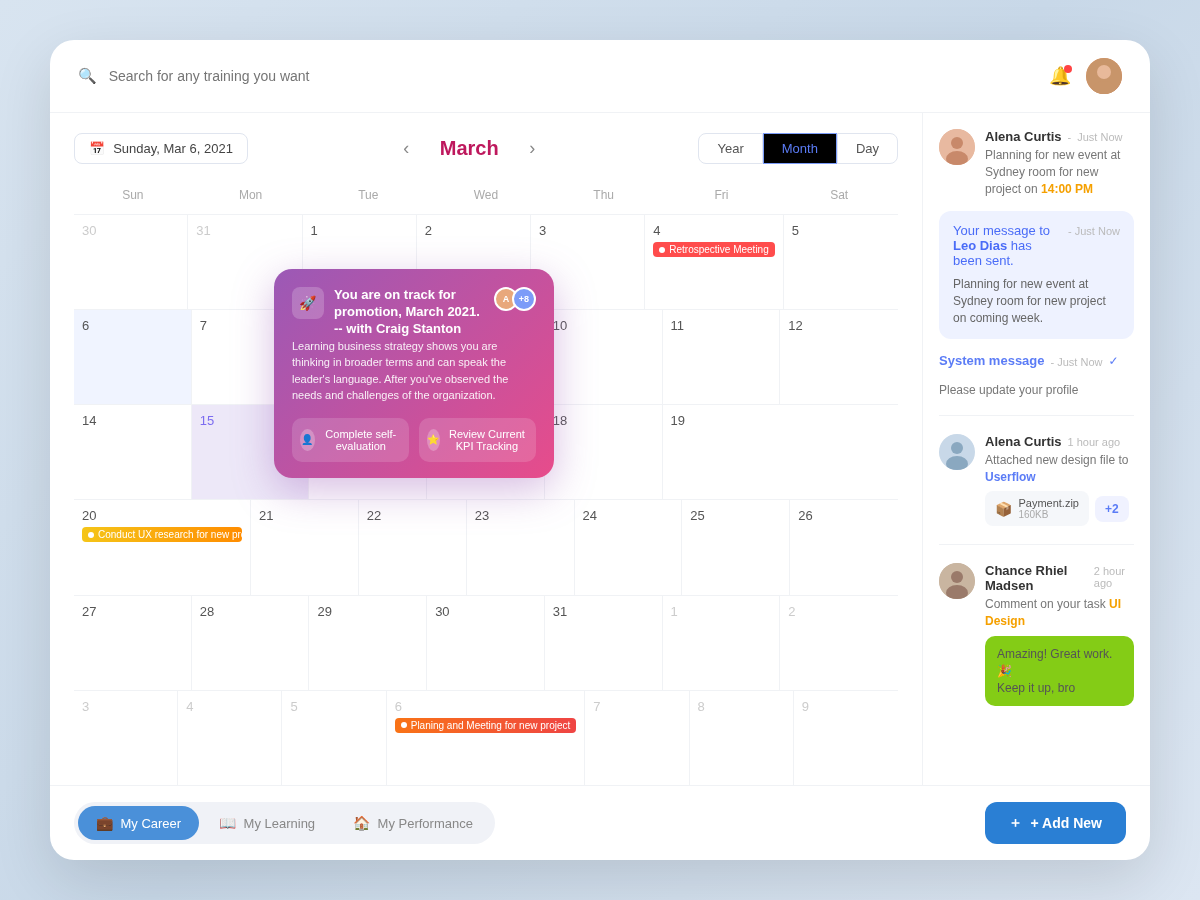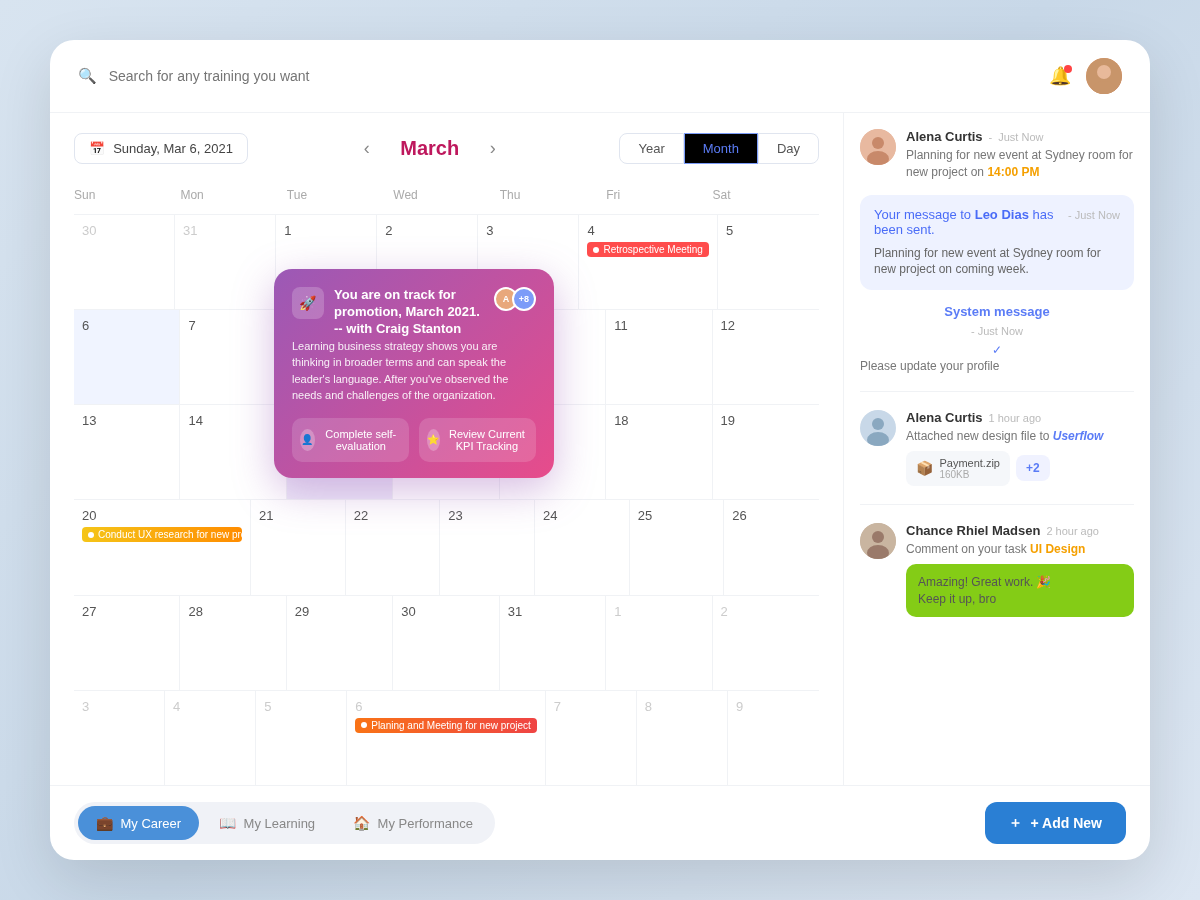--- a/index.html
+++ b/index.html
@@ -141,21 +141,21 @@
       display: flex;
       flex-direction: column;
       position: relative;
     }
     .cal-header-row {
       display: grid;
       grid-template-columns: repeat(7, 1fr);
       margin-bottom: 8px;
     }
     .cal-day-name {
-      text-align: left;
+      text-align: center;
       font-size: 12px;
       color: #aaa;
       font-weight: 500;
       padding: 4px 0;
     }
     .cal-body {
       display: grid;
       grid-template-rows: repeat(6, 1fr);
       flex: 1;
       gap: 0;
@@ -261,21 +261,21 @@
     }
     .popup-action-icon {
       width: 22px; height: 22px;
       background: rgba(255,255,255,0.25);
       border-radius: 50%;
       display: flex; align-items: center; justify-content: center;
       font-size: 10px;
     }
     
     .right-panel {
-      width: 307px;
+      width: 228px;
       border-left: 1px solid #f0f2f5;
       padding: 16px 16px;
       display: flex;
       flex-direction: column;
       gap: 14px;
       overflow-y: auto;
     }
     .msg-item {
       display: flex;
       gap: 10px;
@@ -298,21 +298,21 @@
     .msg-link { color: #f5a000; font-weight: 600; }
     .msg-highlight-card {
       background: #eef2ff;
       border-radius: 12px;
       padding: 12px 14px;
     }
     .msg-highlight-title { font-size: 13px; color: #4a6cf7; font-weight: 500; margin-bottom: 4px; }
     .msg-highlight-text { font-size: 12px; color: #666; line-height: 1.4; }
     .system-label { font-size: 13px; color: #5b7cf6; font-weight: 600; }
     .system-check { color: #5b7cf6; font-size: 12px; }
-    .system-text { font-size: 12px; color: #777; margin-top: 2px; }
+    .system-text { font-size: 12px; color: #777; margin-top: 15px; }
     .attachment-row {
       display: flex;
       align-items: center;
       gap: 6px;
       margin-top: 6px;
     }
     .attach-file {
       background: #f5f7fa;
       border-radius: 8px;
       padding: 6px 10px;
@@ -470,21 +470,20 @@
             <div class="cal-cell today"><span class="day-num">6</span></div>
             <div class="cal-cell"><span class="day-num">7</span></div>
             <div class="cal-cell"><span class="day-num">8</span></div>
             <div class="cal-cell"><span class="day-num">9</span></div>
             <div class="cal-cell"><span class="day-num">10</span></div>
             <div class="cal-cell"><span class="day-num">11</span></div>
             <div class="cal-cell"><span class="day-num">12</span></div>
           </div>
 
           <div class="cal-week">
-            <div class="cal-cell"><span class="day-num">13</span></div>
             <div class="cal-cell"><span class="day-num">14</span></div>
             <div class="cal-cell selected"><span class="day-num" style="color:#7c6cf0;">15</span></div>
             <div class="cal-cell"><span class="day-num">16</span></div>
             <div class="cal-cell"><span class="day-num">17</span></div>
             <div class="cal-cell"><span class="day-num">18</span></div>
             <div class="cal-cell"><span class="day-num">19</span></div>
           </div>
 
           <div class="cal-week">
             <div class="cal-cell">
@@ -581,21 +580,21 @@
 
       <div class="msg-highlight-card">
         <div style="display:flex; align-items:baseline; gap:6px; margin-bottom:4px;justify-content:space-between;">
           <span class="msg-highlight-title">Your message to <strong>Leo Dias</strong> has been sent.</span>
           <span class="msg-time" style="white-space:nowrap;">- Just Now</span>
         </div>
         <div class="msg-highlight-text">Planning for new event at Sydney room for new project on coming week.</div>
       </div>
 
       <div>
-        <div style="display:flex; align-items:center; gap:6px;flex-direction:column;">
+        <div style="display:flex; align-items:flex-end; gap:6px;">
           <span class="system-label">System message</span>
           <span class="msg-time">- Just Now</span>
           <span class="system-check">✓</span>
         </div>
         <div class="system-text">Please update your profile</div>
       </div>
 
       <div class="divider"></div>
 
       <div class="msg-item">
@@ -605,21 +604,21 @@
               <ellipse cx="18" cy="14" rx="6" ry="6" fill="#8aa8c0"></ellipse>
               <ellipse cx="18" cy="30" rx="11" ry="8" fill="#8aa8c0"></ellipse>
             </svg>
         </div>
         <div class="msg-content">
           <div class="msg-header">
             <span class="msg-name">Alena Curtis</span>
             <span class="msg-time">1 hour ago</span>
           </div>
           <div class="msg-text">
-            Attached new design file to <span class="msg-link" style="color:#5b7cf6;font-style:italic;">Userflow</span>
+            Attached new design file to <span class="msg-link" style="color:#5b7cf6;">Userflow</span>
           </div>
           <div class="attachment-row">
             <div class="attach-file">
               <span class="attach-icon">📦</span>
               <div>
                 <div style="font-size:11px;font-weight:500;">Payment.zip</div>
                 <div class="attach-size">160KB</div>
               </div>
             </div>
             <div class="attach-more">+2</div>

